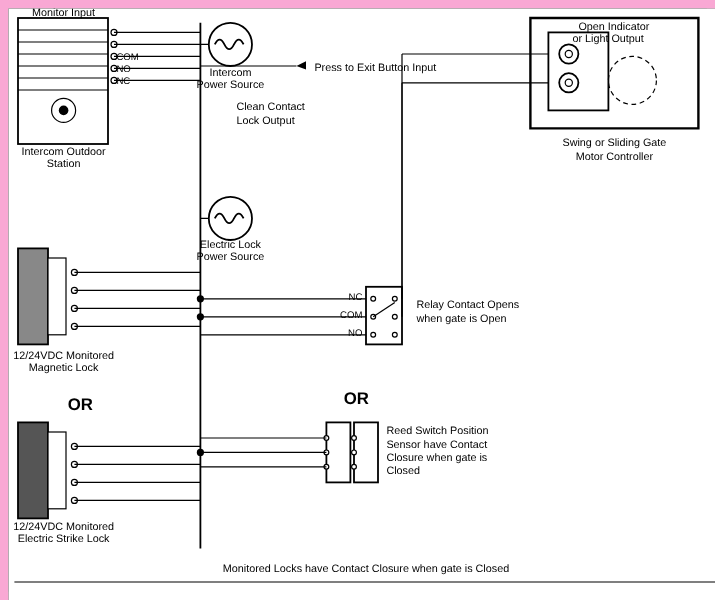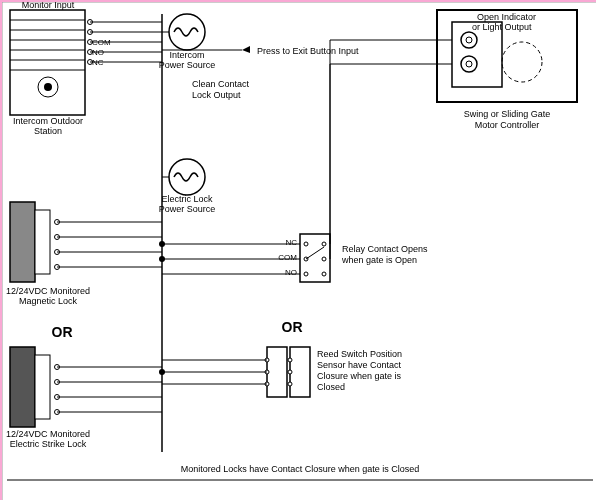--- a/index.html
+++ b/index.html
@@ -10,21 +10,21 @@
       font-family: Arial, sans-serif;
       font-size: 11px;
       overflow: hidden;
       position: relative;
     }
     .diagram-container {
       width: 596px;
       height: 500px;
       position: relative;
       background: #a3a3a3;
-      border: 2px solid #f9a8d4;
+      border: 7px solid #f9a8d4;
     }
     svg {
       position: absolute;
       top: 0;
       left: 0;
       width: 596px;
       height: 500px;
     }
   </style>
 </head>

